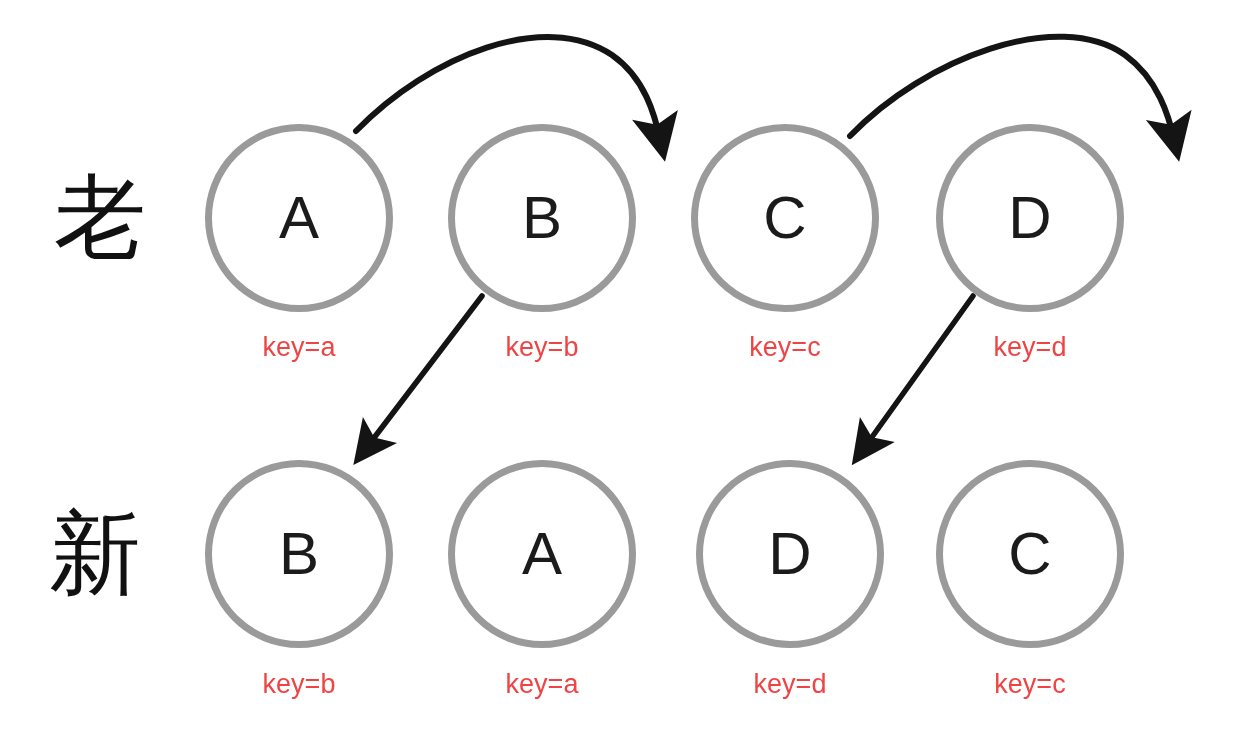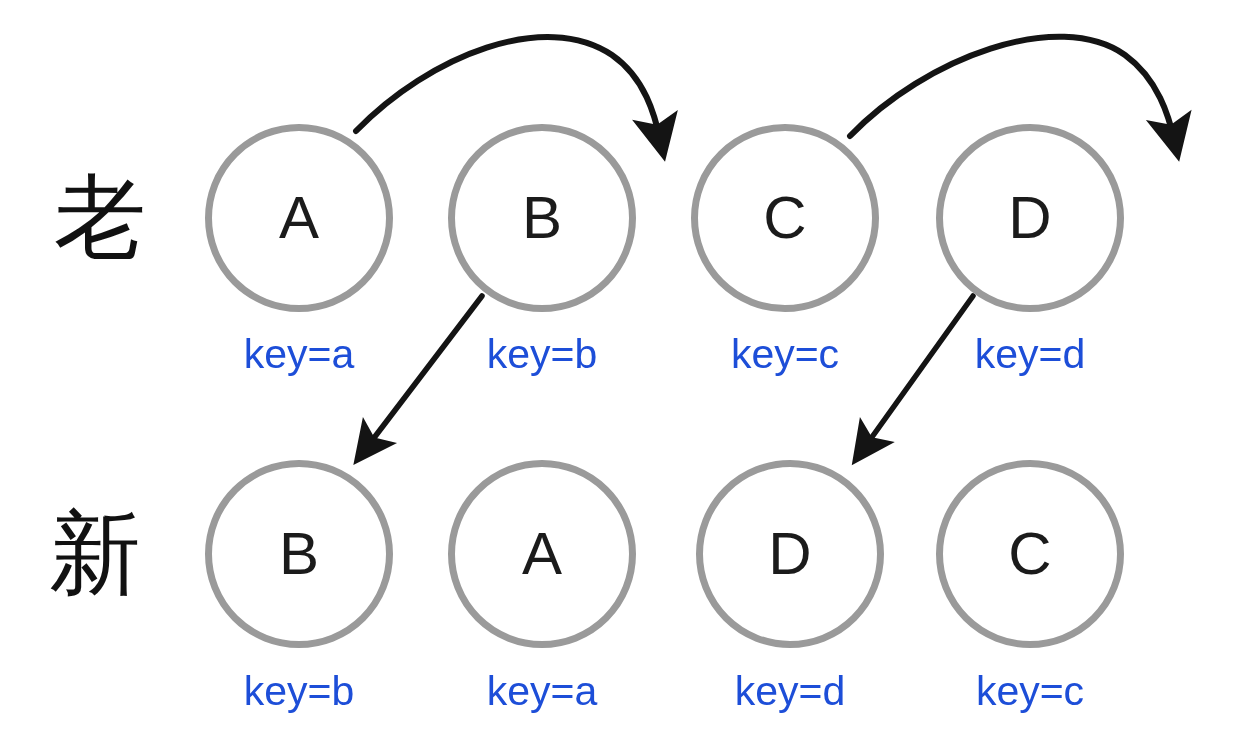--- a/index.html
+++ b/index.html
@@ -40,22 +40,22 @@
     font-family: "Liberation Sans", sans-serif;
     font-size: 60px;
     color: #1b1b1b;
     line-height: 1;
     font-weight: 400;
     user-select: none;
   }
   .key-label {
     position: absolute;
     font-family: "Liberation Sans", sans-serif;
-    font-size: 41px;
-    color: #1d4ed8;
+    font-size: 27px;
+    color: #ef4444;
     text-align: center;
     line-height: 1;
     user-select: none;
     white-space: nowrap;
   }
   #arrow-layer {
     position: absolute;
     left: 0;
     top: 0;
     width: 1260px;

